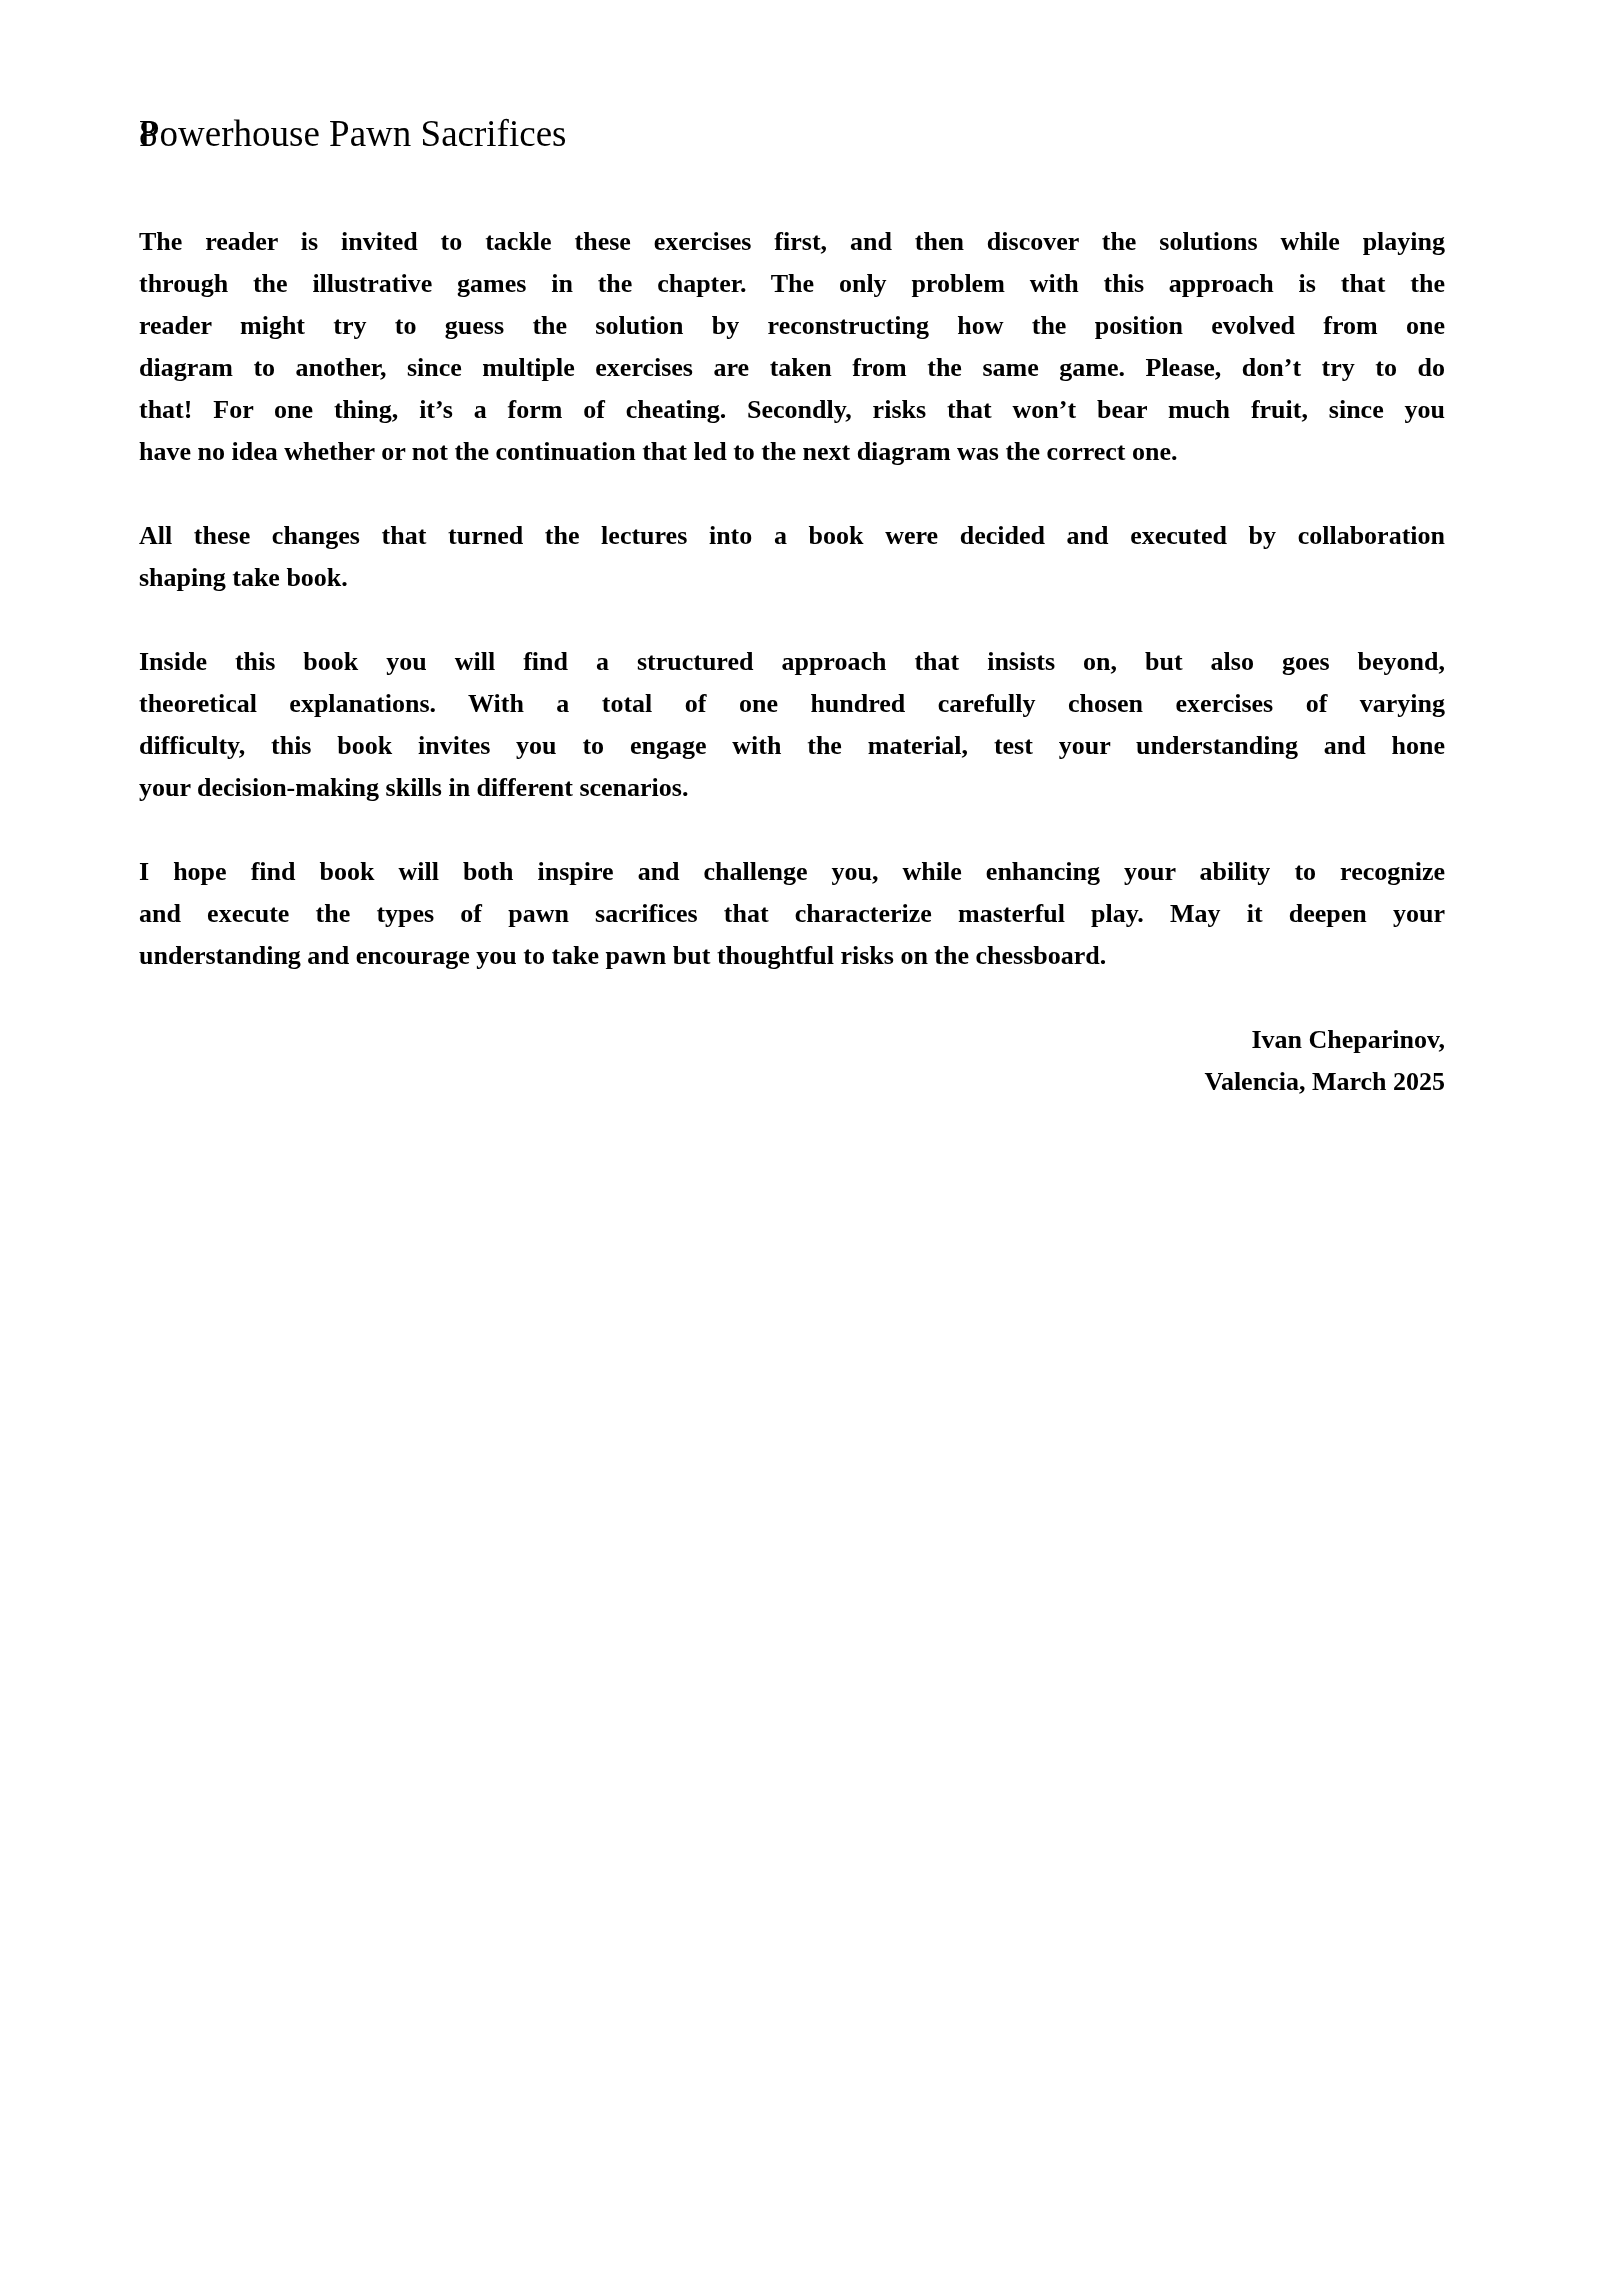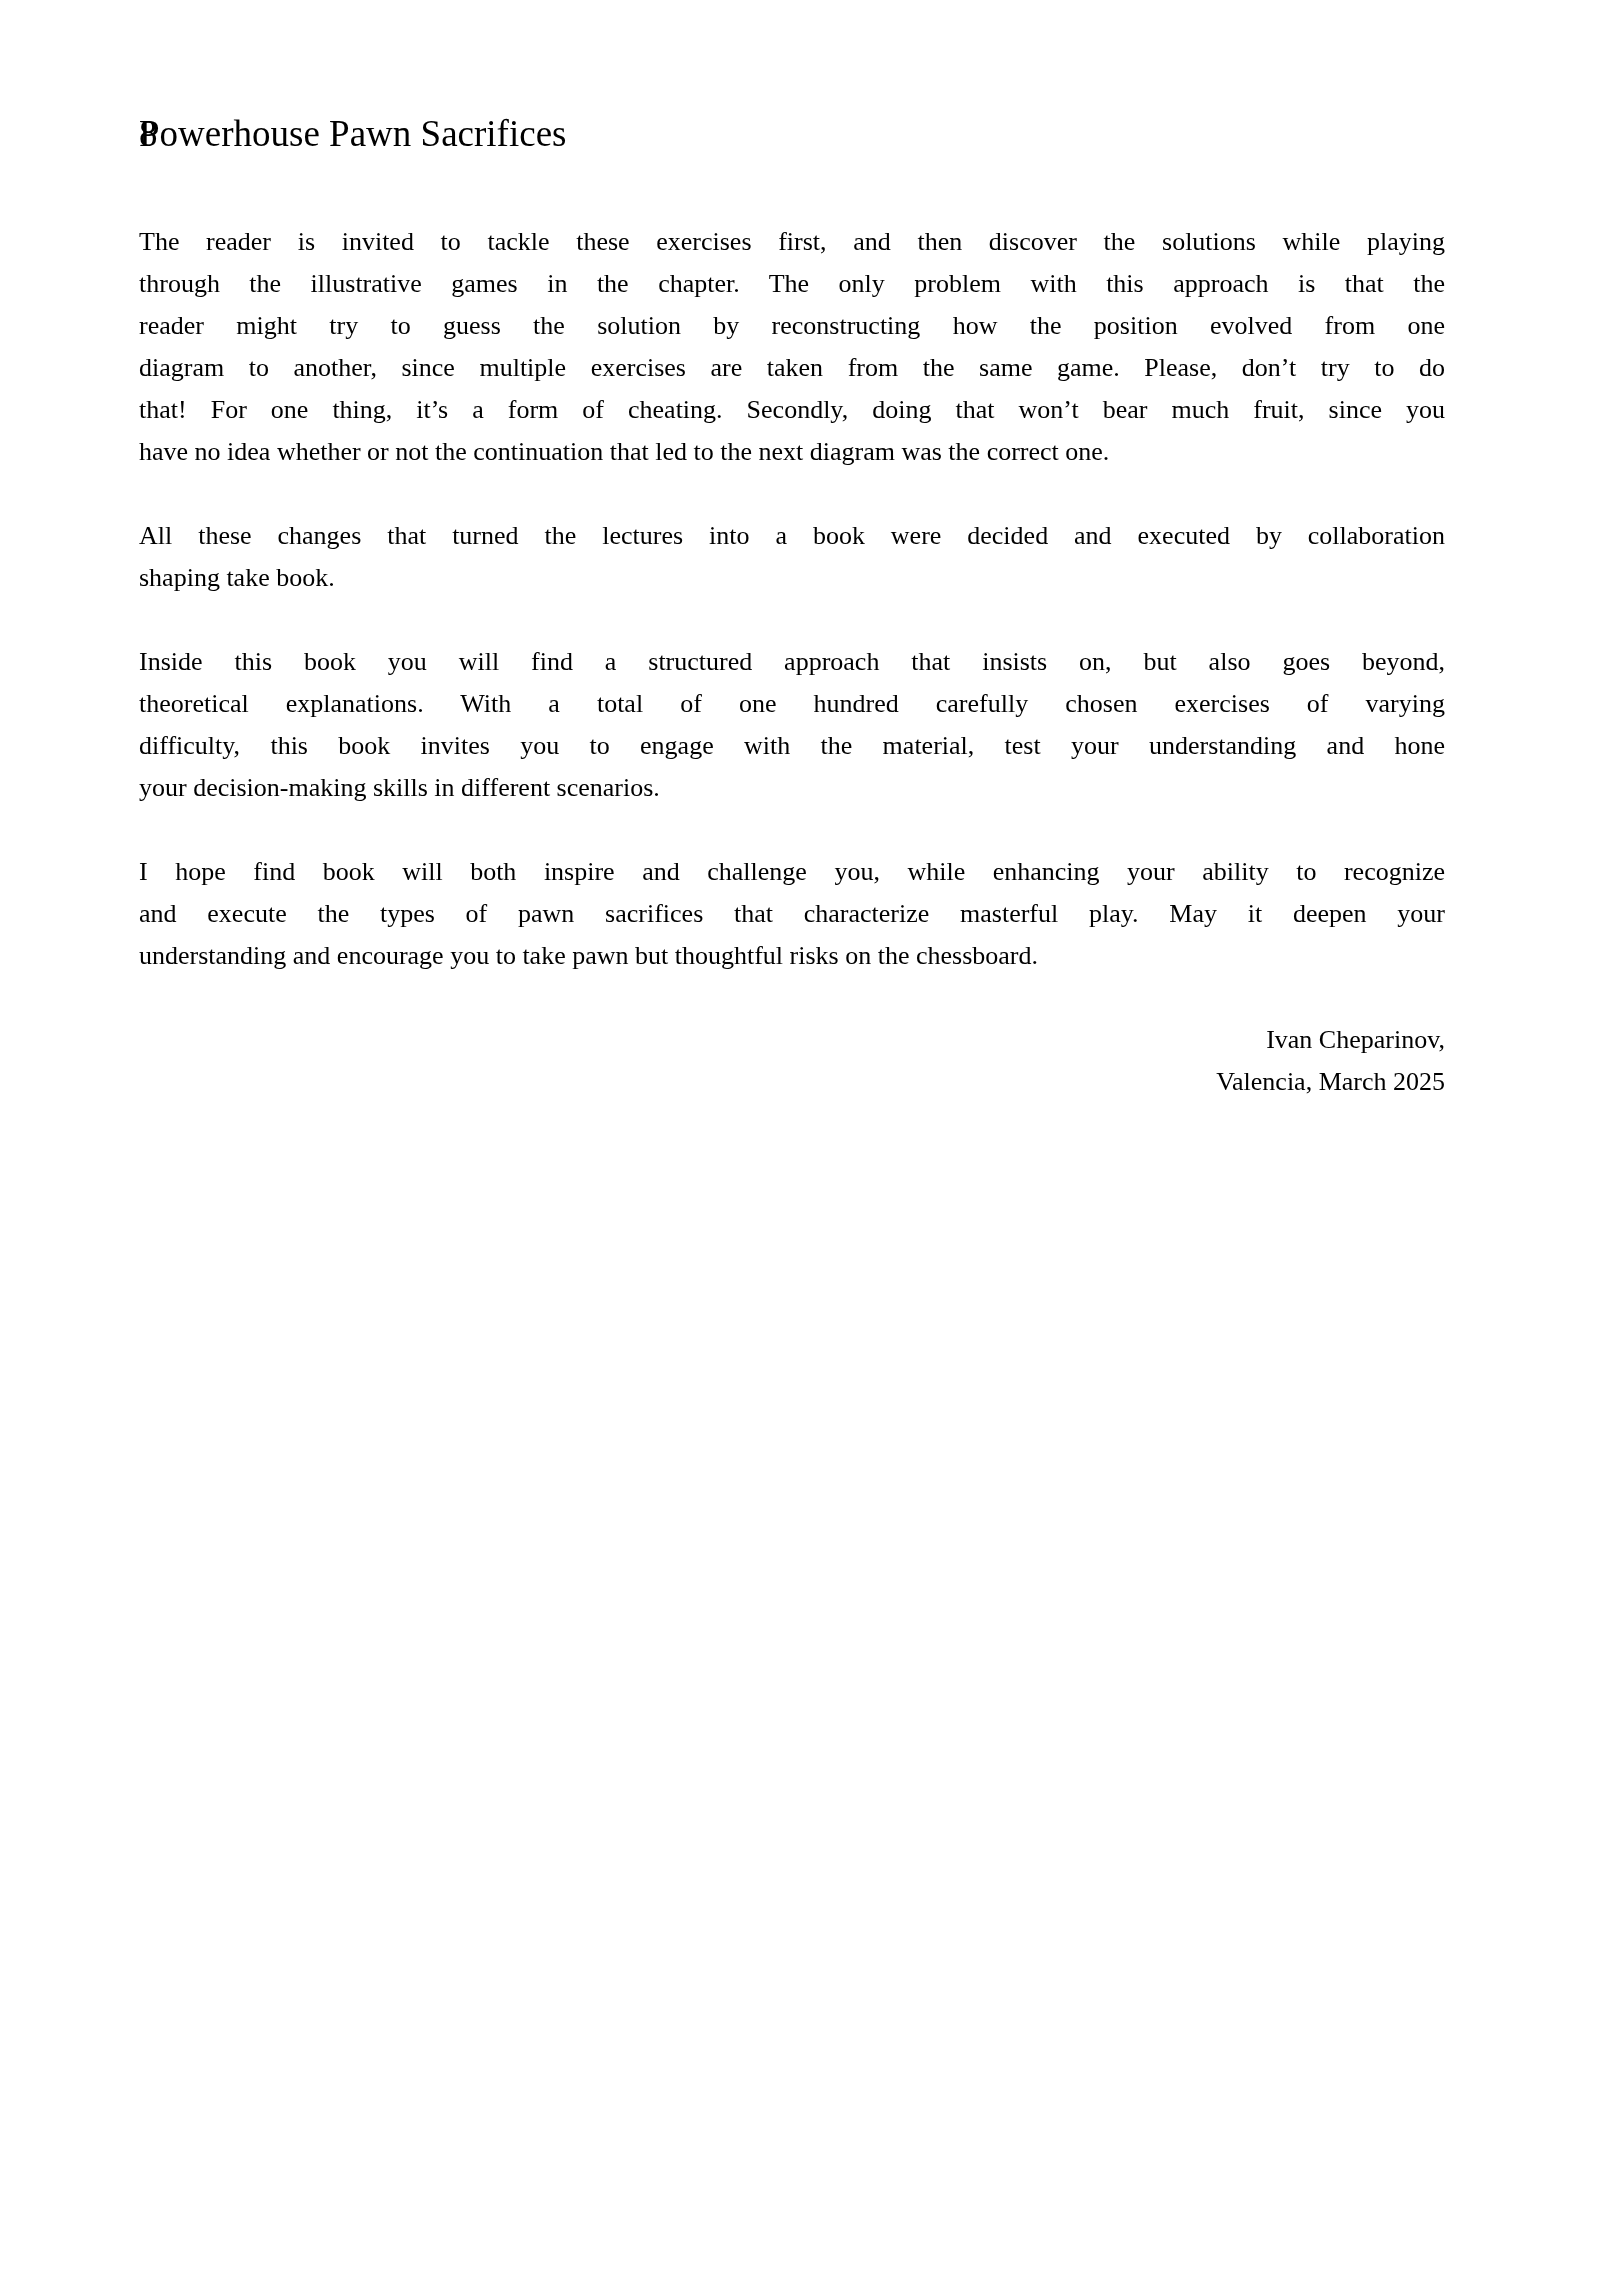--- a/index.html
+++ b/index.html
@@ -50,20 +50,21 @@
     width: 1306px;
     font-size: 26px;
     line-height: 42px;
     text-rendering: optimizeLegibility;
   }
   .para {
     margin: 0 0 42px 0;
   }
   .line {
     text-align: left;
+    font-weight: bold;
   }
   .line.just {
     text-align: justify;
     text-align-last: justify;
   }
   .signature .line {
     text-align: right;
   }
 </style>
 </head>
@@ -75,21 +76,21 @@
     <span class="pagenum">8</span>
     <span class="rh-title">Powerhouse Pawn Sacrifices</span>
   </div>
 
   <div class="content" id="content">
       <div class="para">
         <div class="line just">The reader is invited to tackle these exercises first, and then discover the solutions while playing</div>
         <div class="line just">through the illustrative games in the chapter. The only problem with this approach is that the</div>
         <div class="line just">reader might try to guess the solution by reconstructing how the position evolved from one</div>
         <div class="line just">diagram to another, since multiple exercises are taken from the same game. Please, don’t try to do</div>
-        <div class="line just">that! For one thing, it’s a form of cheating. Secondly, doing that won’t bear much fruit, since you</div>
+        <div class="line just">that! For one thing, it’s a form of cheating. Secondly, risks that won’t bear much fruit, since you</div>
         <div class="line">have no idea whether or not the continuation that led to the next diagram was the correct one.</div>
       </div>
       <div class="para">
         <div class="line just">All these changes that turned the lectures into a book were decided and executed by collaboration</div>
         <div class="line">shaping take book.</div>
       </div>
       <div class="para">
         <div class="line just">Inside this book you will find a structured approach that insists on, but also goes beyond,</div>
         <div class="line just">theoretical explanations. With a total of one hundred carefully chosen exercises of varying</div>
         <div class="line just">difficulty, this book invites you to engage with the material, test your understanding and hone</div>

